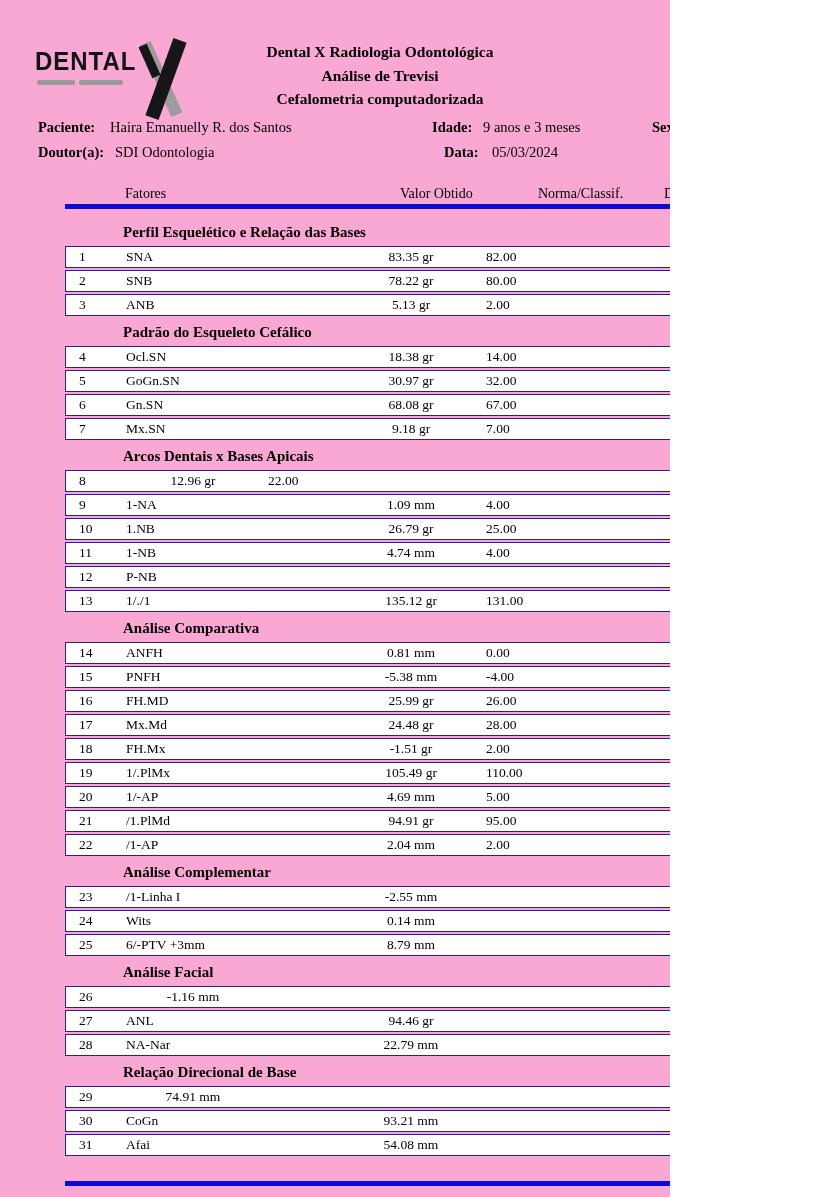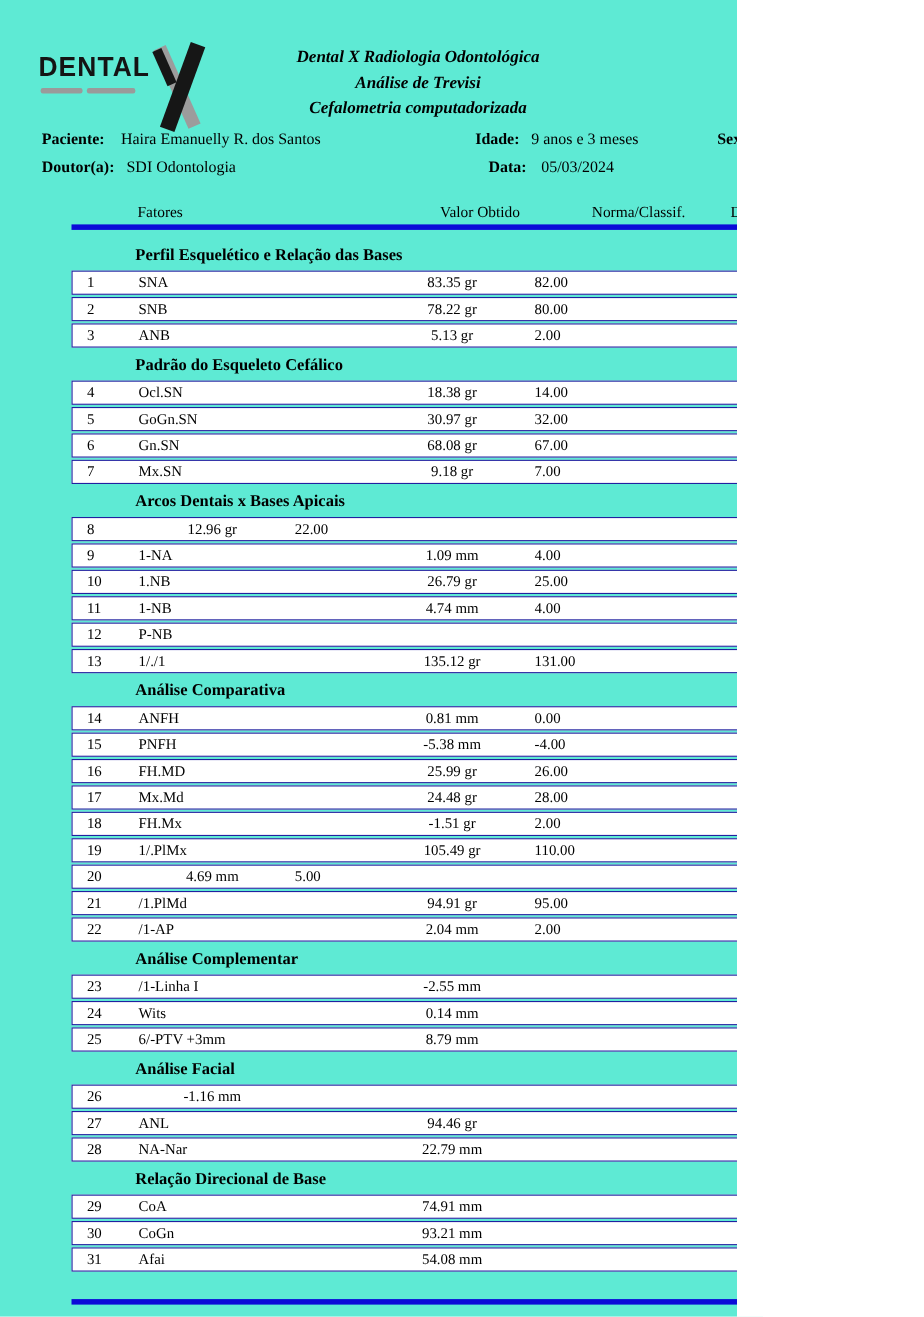--- a/index.html
+++ b/index.html
@@ -1,34 +1,34 @@
 <!DOCTYPE html>
 <html lang="pt"><head>
 <meta charset="utf-8">
 <style>
   html,body{margin:0;padding:0;background:#ffffff;}
-  .page{position:relative;width:670px;height:1197px;background:#5eead4;overflow:hidden;
+  .page{position:relative;width:670px;height:1197px;background:#f9a8d4;overflow:hidden;
         font-family:"Liberation Serif", serif;color:#000;}
 
   
   .logo{position:absolute;left:35px;top:38px;width:128px;height:80px;}
   .logo-word{position:absolute;left:0;top:9px;font-family:"Liberation Sans",sans-serif;
              font-weight:800;font-size:25px;letter-spacing:1px;color:#141414;
              transform:scaleX(.96);transform-origin:left;}
   .logo-tag{position:absolute;left:2px;top:42px;width:92px;height:7px;filter:blur(.6px);}
   .tagbar{display:inline-block;height:5px;background:#9a9a9a;border-radius:2px;margin-right:4px;vertical-align:top;}
   .tagbar.t1{width:38px}.tagbar.t2{width:44px}
   .logo-x{position:absolute;left:100px;top:0;width:58px;height:82px;}
   .logo-x .xg{position:absolute;left:20px;top:2px;width:12px;height:78px;background:#9c9c9c;transform:rotate(-24deg);}
   .logo-x .xb{position:absolute;left:24px;top:0;width:14px;height:82px;background:#161616;transform:rotate(20deg);}
   .logo-x .xb2{position:absolute;left:10px;top:6px;width:9px;height:34px;background:#161616;transform:rotate(-24deg);}
 
   
   .titles{position:absolute;left:180px;top:40px;width:400px;text-align:center;
-          font-weight:bold;font-size:15.5px;line-height:23.5px;font-style:italic;}
+          font-weight:bold;font-size:15.5px;line-height:23.5px;}
 
   
   .photo{position:absolute;left:703px;top:30px;width:50px;height:80px;background:#e2dac9;overflow:hidden;}
   .photo .hair{position:absolute;left:6px;top:4px;width:38px;height:54px;background:#2f2117;border-radius:46% 46% 40% 40%;}
   .photo .face{position:absolute;left:13px;top:10px;width:24px;height:29px;background:#cc9672;border-radius:50% 50% 46% 46%;}
   .photo .neck{position:absolute;left:21px;top:36px;width:9px;height:10px;background:#c08a66;}
   .photo .shirt{position:absolute;left:3px;top:44px;width:44px;height:36px;border-radius:10px 10px 0 0;
                 background-color:#2a0708;
                 background-image:radial-gradient(#c22424 1.2px, rgba(0,0,0,0) 1.3px);background-size:7px 6px;}
 
@@ -233,20 +233,21 @@
       </div>
       <div class="trow">
         <div class="cell c-num">19</div>
         <div class="cell c-factor">1/.PlMx</div>
         <div class="cell c-valor">105.49 gr</div>
         <div class="cell c-norma">110.00</div>
         <div class="cell c-desvios"></div>
       </div>
       <div class="trow">
         <div class="cell c-num">20</div>
+        <div class="cell c-factor">1/-AP</div>
         <div class="cell c-valor">4.69 mm</div>
         <div class="cell c-norma">5.00</div>
         <div class="cell c-desvios"></div>
       </div>
       <div class="trow">
         <div class="cell c-num">21</div>
         <div class="cell c-factor">/1.PlMd</div>
         <div class="cell c-valor">94.91 gr</div>
         <div class="cell c-norma">95.00</div>
         <div class="cell c-desvios"></div>
@@ -297,21 +298,20 @@
       <div class="trow">
         <div class="cell c-num">28</div>
         <div class="cell c-factor">NA-Nar</div>
         <div class="cell c-valor">22.79 mm</div>
         <div class="cell c-norma"></div>
         <div class="cell c-desvios"></div>
       </div>
       <div class="sec-title">Relação Direcional de Base</div>
       <div class="trow">
         <div class="cell c-num">29</div>
-        <div class="cell c-factor">CoA</div>
         <div class="cell c-valor">74.91 mm</div>
         <div class="cell c-norma"></div>
         <div class="cell c-desvios"></div>
       </div>
       <div class="trow">
         <div class="cell c-num">30</div>
         <div class="cell c-factor">CoGn</div>
         <div class="cell c-valor">93.21 mm</div>
         <div class="cell c-norma"></div>
         <div class="cell c-desvios"></div>

